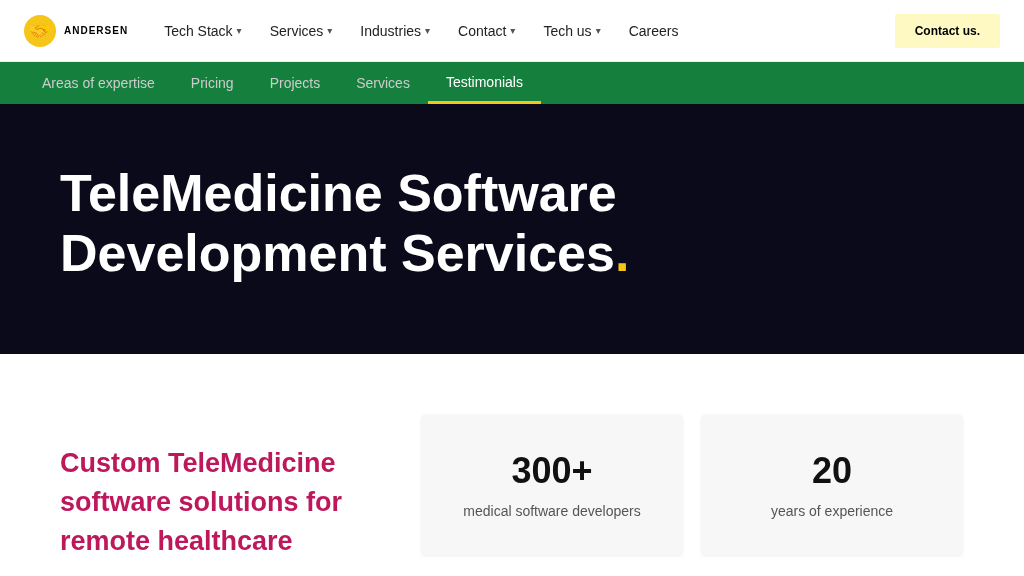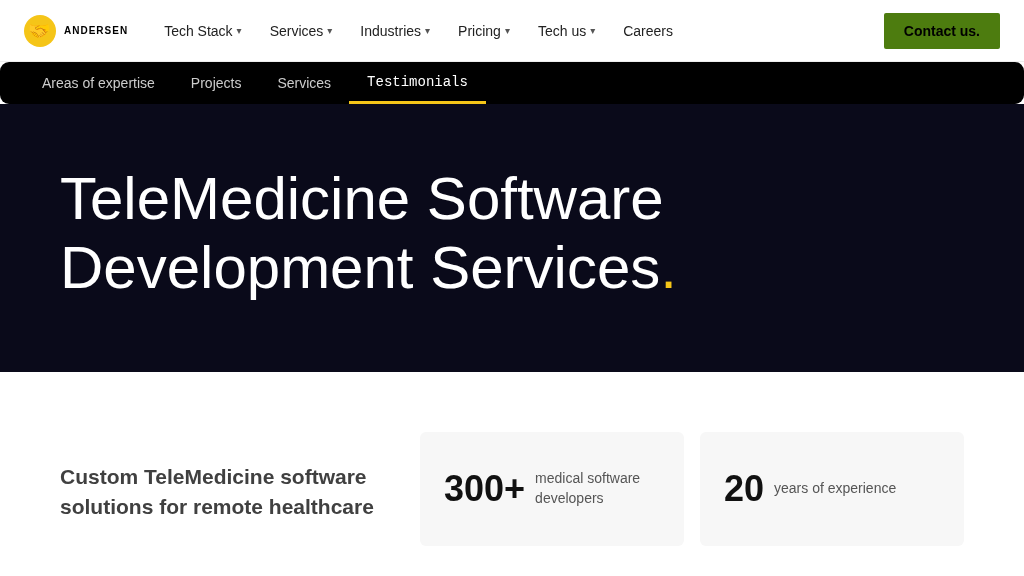--- a/index.html
+++ b/index.html
@@ -58,104 +58,102 @@
       font-size: 10px;
       color: #555;
     }
     .header-actions {
       display: flex;
       align-items: center;
       gap: 16px;
       margin-left: auto;
     }
     .contact-btn {
-      background: #4d7c0f;
+      background: #fef9c3;
       color: #000;
       font-weight: 700;
-      font-size: 14px;
+      font-size: 12px;
       padding: 10px 20px;
       border: none;
       cursor: pointer;
       border-radius: 2px;
       white-space: nowrap;
     }
 
     
     .sub-nav {
       display: flex;
       align-items: center;
       gap: 0;
       padding: 0 24px;
       height: 42px;
-      background: #000000;
-      border-radius: 9px;
+      background: #15803d;
     }
     .sub-nav-item {
       padding: 0 18px;
       height: 42px;
       display: flex;
       align-items: center;
       font-size: 14px;
       color: #ccc;
       cursor: pointer;
       white-space: nowrap;
       text-decoration: none;
     }
     .sub-nav-item.active {
       color: #fff;
       border-bottom: 3px solid #f5c518;
-      font-family: Liberation Mono, monospace;
     }
 
     
     .hero {
       background: #0a0a1a;
       padding: 60px 60px 70px;
       min-height: 180px;
     }
     .hero-title {
-      font-size: 60px;
-      font-weight: 400;
+      font-size: 52px;
+      font-weight: 700;
       color: #fff;
       line-height: 1.15;
       max-width: 720px;
     }
     .hero-title .dot {
       color: #f5c518;
     }
 
     
     .stats-section {
       background: #fff;
       padding: 60px 60px 60px;
       display: flex;
       align-items: flex-start;
       gap: 0;
     }
     .stats-description {
       flex: 0 0 360px;
-      font-size: 21px;
-      font-weight: 700;
-      color: #404040;
+      font-size: 27px;
+      font-weight: 700;
+      color: #be185d;
       line-height: 1.45;
       padding-right: 40px;
       padding-top: 30px;
     }
     .stats-cards {
       display: flex;
       gap: 16px;
       flex: 1;
     }
     .stat-card {
       flex: 1;
       background: #f7f7f7;
       border-radius: 6px;
       padding: 36px 24px 36px;
       display: flex;
-      flex-direction: row;
+      flex-direction: column;
       align-items: center;
       text-align: center;
       gap: 10px;
     }
     .stat-number {
       font-size: 36px;
       font-weight: 700;
       color: #111;
     }
     .stat-label {
@@ -183,40 +181,43 @@
     </a>
     <a class="nav-item" href="#">
       <span>Services</span>
       <span class="nav-chevron">▾</span>
     </a>
     <a class="nav-item" href="#">
       <span>Industries</span>
       <span class="nav-chevron">▾</span>
     </a>
     <a class="nav-item" href="#">
-      <span>Pricing</span>
+      <span>Contact</span>
       <span class="nav-chevron">▾</span>
     </a>
     <a class="nav-item" href="#">
       <span>Tech us</span>
       <span class="nav-chevron">▾</span>
     </a>
     <a class="nav-item" href="#">
       <span>Careers</span>
     </a>
   </nav>
 
   <div class="header-actions">
     <button class="contact-btn">Contact us.</button>
   </div>
 </header>
 
 <nav class="sub-nav">
   <a class="sub-nav-item" href="#">
     <span>Areas of expertise</span>
+  </a>
+  <a class="sub-nav-item" href="#">
+    <span>Pricing</span>
   </a>
   <a class="sub-nav-item" href="#">
     <span>Projects</span>
   </a>
   <a class="sub-nav-item" href="#">
     <span>Services</span>
   </a>
   <a class="sub-nav-item active" href="#">
     <span>Testimonials</span>
   </a>

